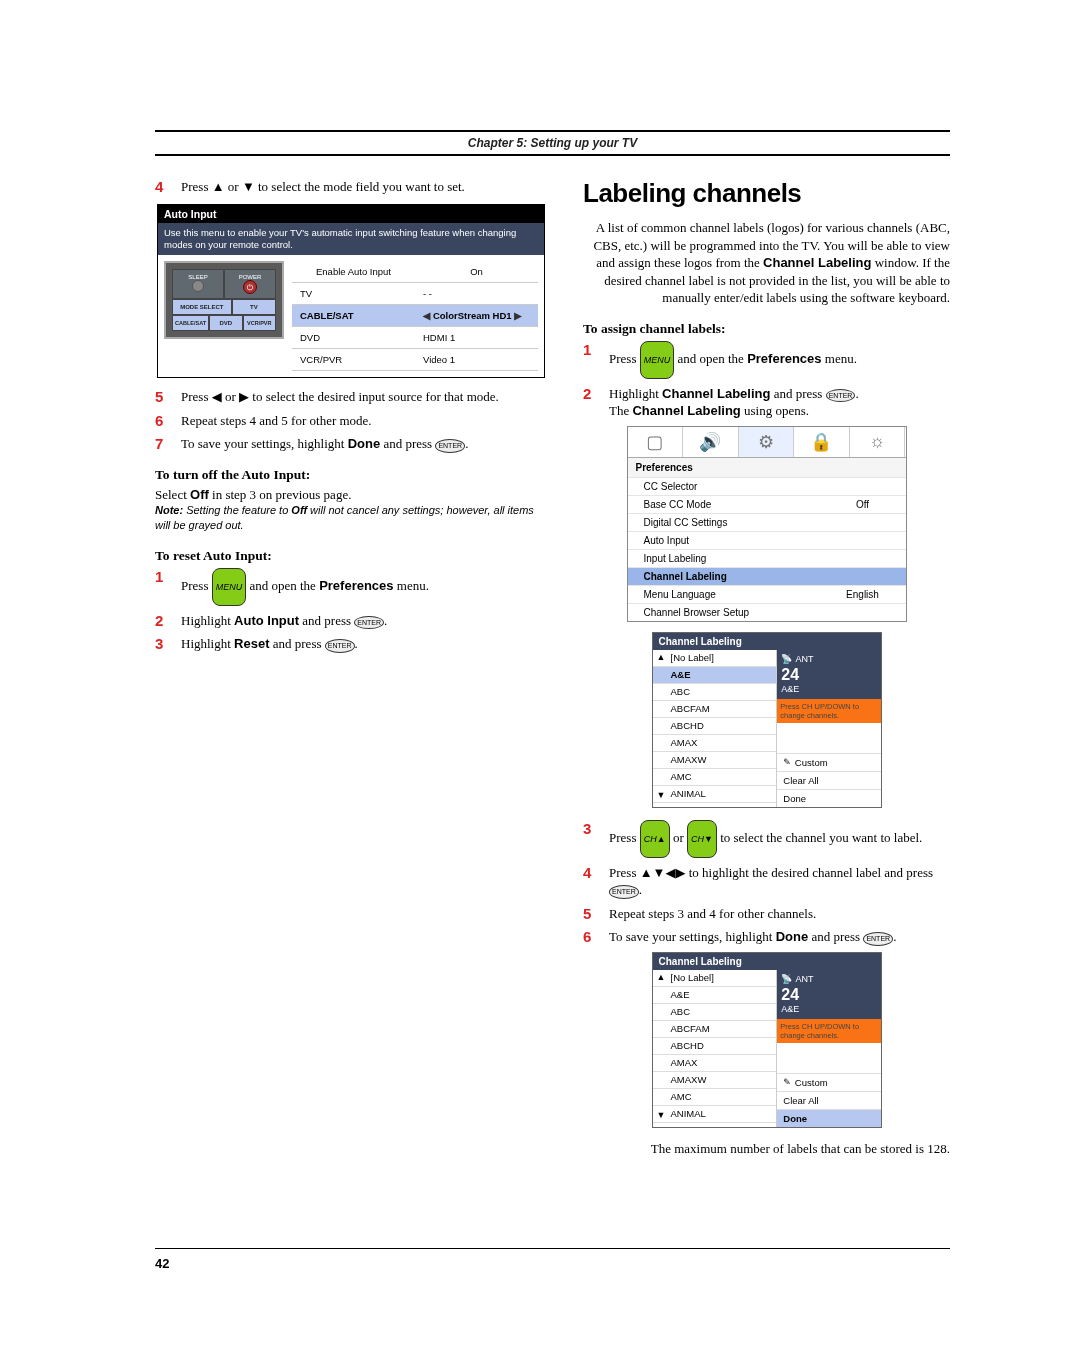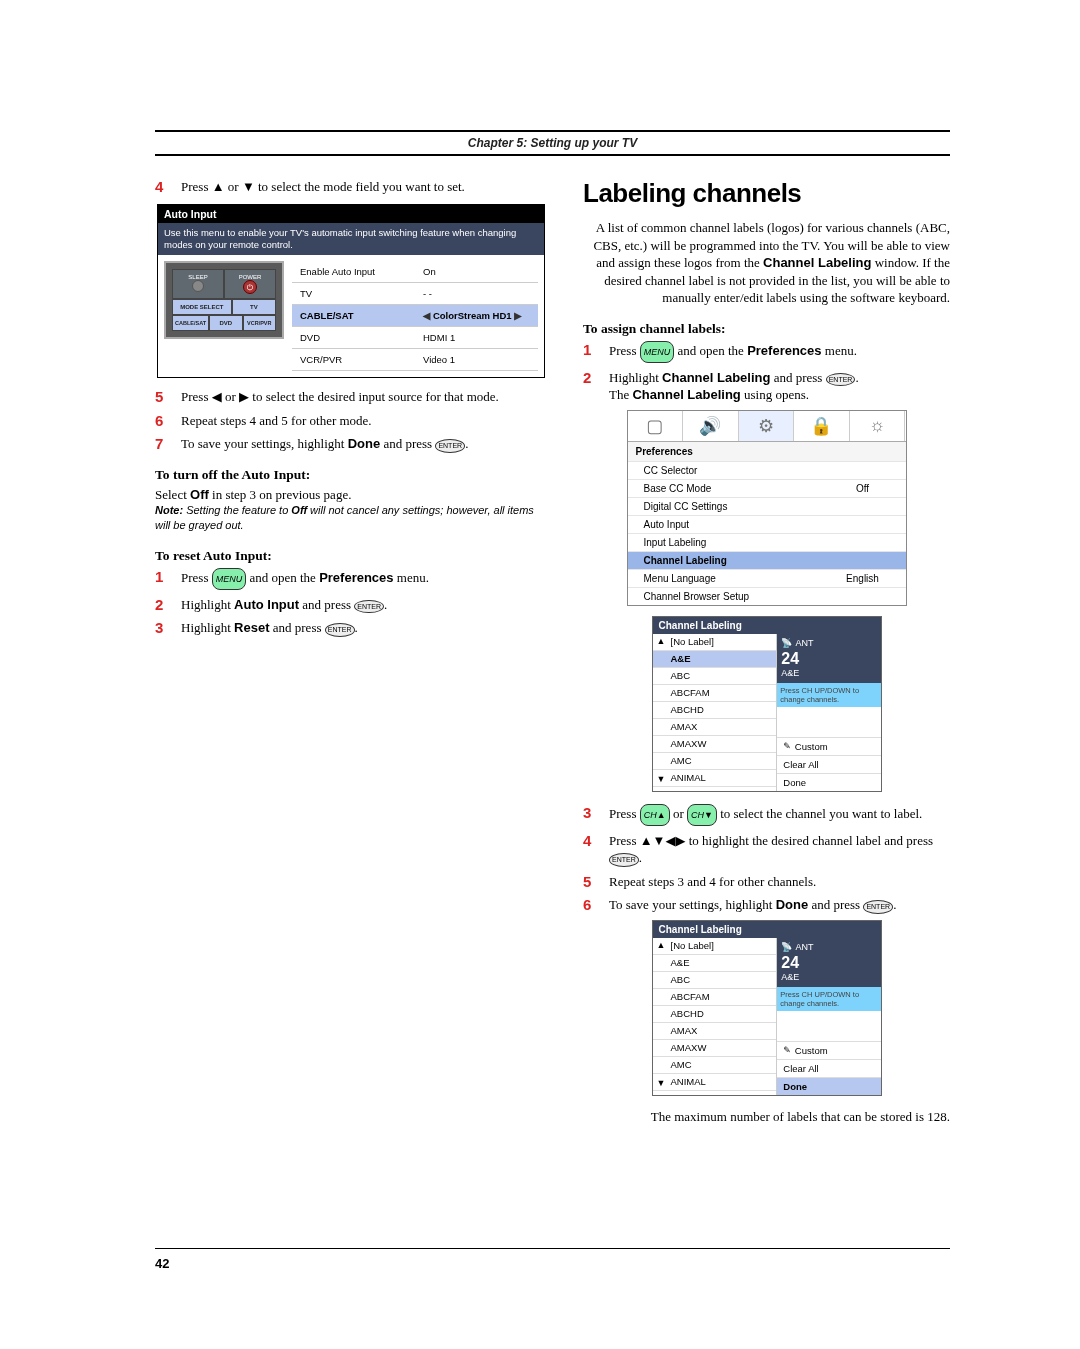--- a/index.html
+++ b/index.html
@@ -5,21 +5,21 @@
     * { margin: 0; padding: 0; box-sizing: border-box; }
     body { font-family: "Times New Roman", serif; font-size: 13px; color: #000; background: #fff; width: 1080px; height: 1349px; position: relative; }
     .page { padding: 130px 130px 40px 155px; }
     .chapter-bar { border-top: 2px solid #000; border-bottom: 2px solid #000; padding: 4px 0; text-align: center; font-family: Arial, sans-serif; font-size: 12px; font-weight: bold; font-style: italic; color: #222; margin-bottom: 22px; }
     .two-col { display: flex; gap: 38px; }
     .col { flex: 1; }
     .step { display: flex; margin-bottom: 6px; }
     .step-num { font-family: Arial, sans-serif; font-weight: bold; color: #d22; font-size: 15px; width: 26px; flex-shrink: 0; }
     .step-txt { flex: 1; line-height: 1.35; }
     .big-step-num { font-size: 15px; }
-    .icon-btn { display: inline-block; border: 1px solid #333; border-radius: 8px; font-size: 9px; padding: 4px 3px; line-height: 12px; background: #86efac; font-family: Arial, sans-serif; font-style: italic; }
+    .icon-btn { display: inline-block; border: 1px solid #333; border-radius: 8px; font-size: 9px; padding: 12px 3px; line-height: 12px; background: #84cc16; font-family: Arial, sans-serif; font-style: italic; }
     .enter-btn { display: inline-block; border: 1px solid #333; border-radius: 50%; font-size: 7px; padding: 1px 2px; background: #eee; font-family: Arial, sans-serif; }
     .subhead { font-weight: bold; font-size: 13.5px; margin-top: 14px; margin-bottom: 4px; }
     .note { font-family: Arial, sans-serif; font-size: 11px; font-style: italic; line-height: 1.4; }
     .note b { font-style: italic; }
     h1.section-title { font-family: Arial, sans-serif; font-weight: 900; font-size: 26px; margin-bottom: 10px; letter-spacing: -0.5px; }
     .body-txt { line-height: 1.35; margin-bottom: 10px; text-align: right; }
 
     
     .auto-input-box { border: 1px solid #000; width: 388px; background: #fff; font-family: Arial, sans-serif; font-size: 10px; margin: 8px 0 10px 2px; }
     .ai-title { background: #000; color: #fff; font-weight: bold; padding: 3px 6px; font-size: 10.5px; }
@@ -29,21 +29,21 @@
     .remote-inner { border: 2px solid #aaa; background: #5a5a5a; padding: 6px; }
     .remote-strip { display: flex; }
     .remote-cell { flex: 1; text-align: center; font-size: 6px; color: #fff; padding: 4px 2px; background: #606870; border: 1px solid #444; }
     .remote-cell.power { background: #606870; }
     .remote-cell.highlight { background: #b6c8ef; color: #222; font-weight: bold; }
     .pwr-circle { display: inline-block; width: 14px; height: 14px; border-radius: 50%; background: #a33; border: 1px solid #600; color:#fff; font-size:8px; line-height:14px; }
     .sleep-circle { display:inline-block; width:12px; height:12px; border-radius:50%; background:#888; border:1px solid #555; }
     .ai-table { flex: 1; }
     .ai-row { display: flex; }
     .ai-cell { flex: 1; padding: 5px 8px; border-bottom: 1px solid #ccc; background: #fff; font-size: 9.5px; }
-    .ai-cell.hdr { background: #fff; }
+    .ai-cell.hdr { background: #fff; text-align: center; }
     .ai-row.sel .ai-cell { background: #b6c8ef; font-weight: bold; }
     .ai-row.sel .ai-cell.right::before { content: "◀ "; color: #333; }
     .ai-row.sel .ai-cell.right::after { content: " ▶"; color: #333; }
     .ai-cell.right { }
     .ai-footer { text-align: center; padding: 8px 0 10px; }
     .ai-footer-btn { display: inline-block; background: #e8e8e8; border: 1px solid #999; padding: 3px 20px; margin: 0 12px; font-size: 9.5px; }
 
     
     .prefs-box { width: 280px; border: 1px solid #888; margin: 6px auto 10px; font-family: Arial, sans-serif; font-size: 10px; background: #fff; }
     .prefs-icons { display: flex; border-bottom: 1px solid #aaa; }
@@ -59,21 +59,21 @@
     .cl-box { width: 230px; margin: 4px auto 12px; font-family: Arial, sans-serif; font-size: 9.5px; border: 1px solid #666; background: #fff; }
     .cl-title { background: #3a4560; color: #fff; font-weight: bold; padding: 3px 6px; font-size: 10px; }
     .cl-body { display: flex; }
     .cl-left { flex: 1.2; border-right: 1px solid #ccc; }
     .cl-right { flex: 1; padding: 4px; }
     .cl-item { padding: 2.5px 8px 2.5px 18px; border-bottom: 1px solid #ddd; position: relative; }
     .cl-item.sel { background: #b6c8ef; font-weight: bold; }
     .cl-arrow { position: absolute; left: 4px; font-size: 9px; }
     .cl-preview { background: #3a4560; color: #fff; padding: 4px; font-size: 9px; line-height: 1.2; }
     .cl-preview .big { font-size: 16px; font-weight: bold; }
-    .cl-hint { background: #7dd3fc; padding: 3px; font-size: 7.5px; color: #444; line-height:1.2; }
+    .cl-hint { background: #f97316; padding: 3px; font-size: 7.5px; color: #444; line-height:1.2; }
     .cl-btn { display: flex; align-items: center; padding: 3px 6px; border-top: 1px solid #ddd; gap: 4px; }
     .cl-btn.sel { background: #b6c8ef; font-weight: bold; }
     .pencil { font-size: 9px; }
     .ant-icon { display:inline-block; font-size:9px; margin-right:3px; }
 
     .page-num { position: absolute; bottom: 78px; left: 155px; font-family: Arial, sans-serif; font-weight: bold; font-size: 13px; }
     .line-above-num { position: absolute; bottom: 100px; left: 155px; right: 130px; border-top: 1px solid #000; }
   </style>
 </head>
 <body>

